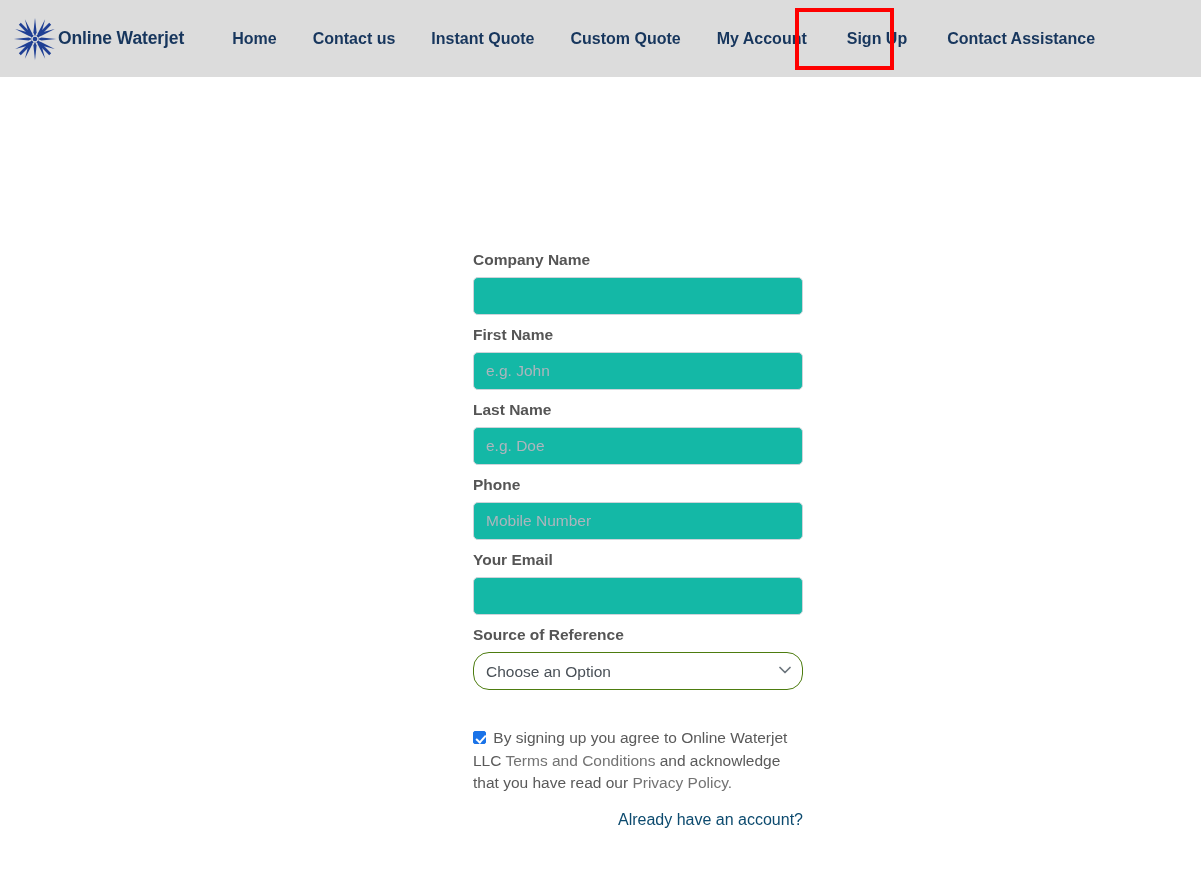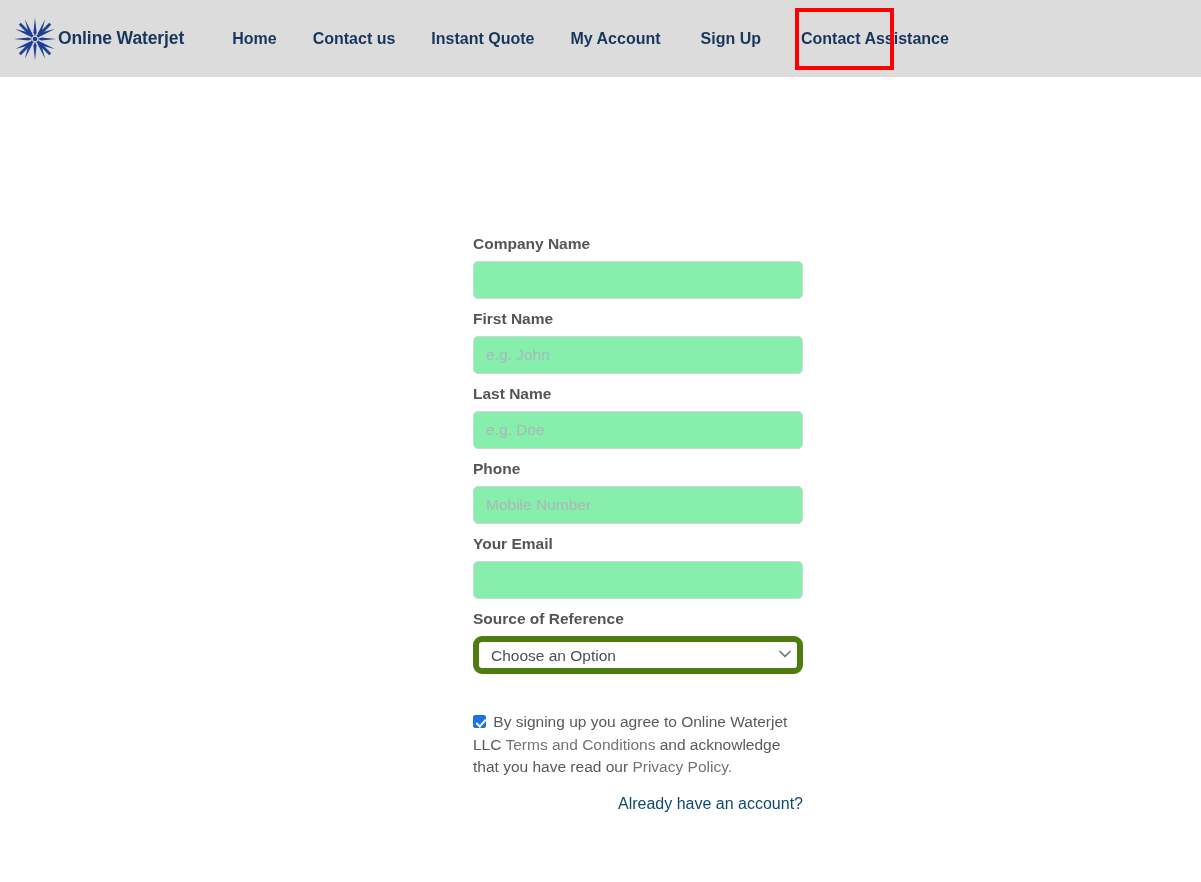--- a/index.html
+++ b/index.html
@@ -68,54 +68,54 @@
     top: 8px;
     width: 99px;
     height: 62px;
   }
 
   
   .page { position: relative; width: 1201px; height: 805px; background: #fff; }
   .form-wrap {
     position: absolute;
     left: 473px;
-    top: 157px;
+    top: 173px;
     width: 330px;
   }
   .field { margin-bottom: 0; }
   .field-label {
     display: block;
     font-size: 15.5px;
     font-weight: bold;
     color: #555555;
     margin: 0 0 7px 0;
     line-height: 20px;
   }
   .field-input {
     display: block;
     width: 330px;
     height: 38px;
     border: 1px solid #ced4da;
     border-radius: 5px;
-    background: #86efac;
+    background: #14b8a6;
     font-family: "Liberation Sans", sans-serif;
     font-size: 15.5px;
     color: #495057;
     padding: 0 12px;
     outline: none;
   }
   .field-input::placeholder { color: #adb5bd; opacity: 1; }
   .spacer { height: 10px; }
 
   .field-select {
     display: block;
     width: 330px;
     height: 38px;
-    border: 6px solid #4d7c0f;
-    border-radius: 9px;
+    border: 1px solid #4d7c0f;
+    border-radius: 16px;
     background-color: #ffffff;
     font-family: "Liberation Sans", sans-serif;
     font-size: 15.5px;
     color: #495057;
     padding: 0 12px;
     outline: none;
     -webkit-appearance: none;
     -moz-appearance: none;
     appearance: none;
   }
@@ -215,20 +215,21 @@
         <circle cx="50" cy="50" r="5"></circle>
       </g>
     </svg>
     <span class="brand-text">Online Waterjet</span>
   </div>
 
   <div class="nav-links">
     <a class="nav-link">Home</a>
     <a class="nav-link">Contact us</a>
     <a class="nav-link">Instant Quote</a>
+    <a class="nav-link">Custom Quote</a>
     <a class="nav-link">My Account</a>
     <a class="nav-link signup">Sign Up</a>
     <a class="nav-link">Contact Assistance</a>
   </div>
 
   <div class="annot-box annot-signup"></div>
 </div>
 
 <div class="page">
 

